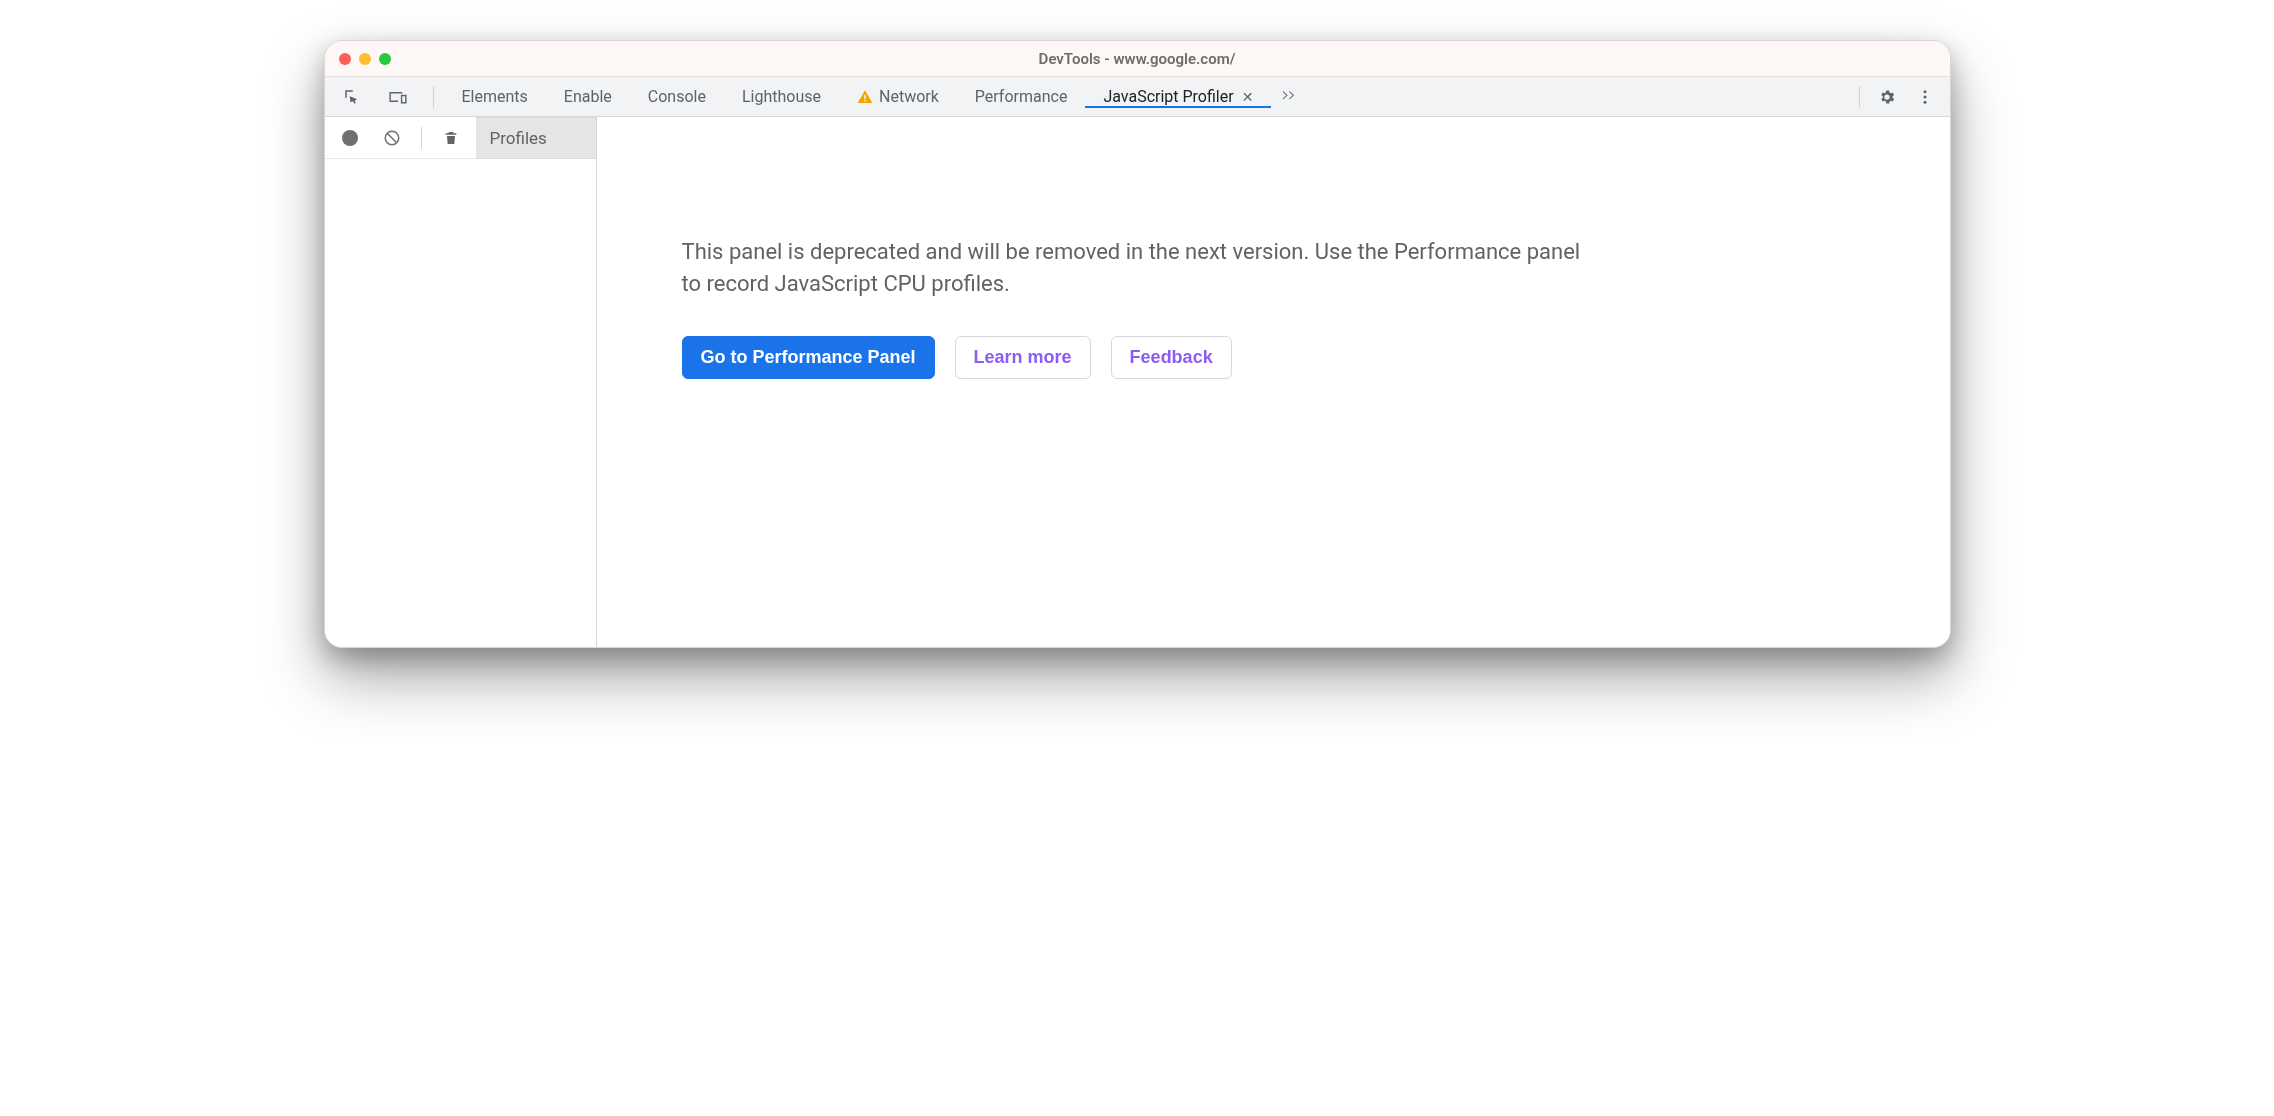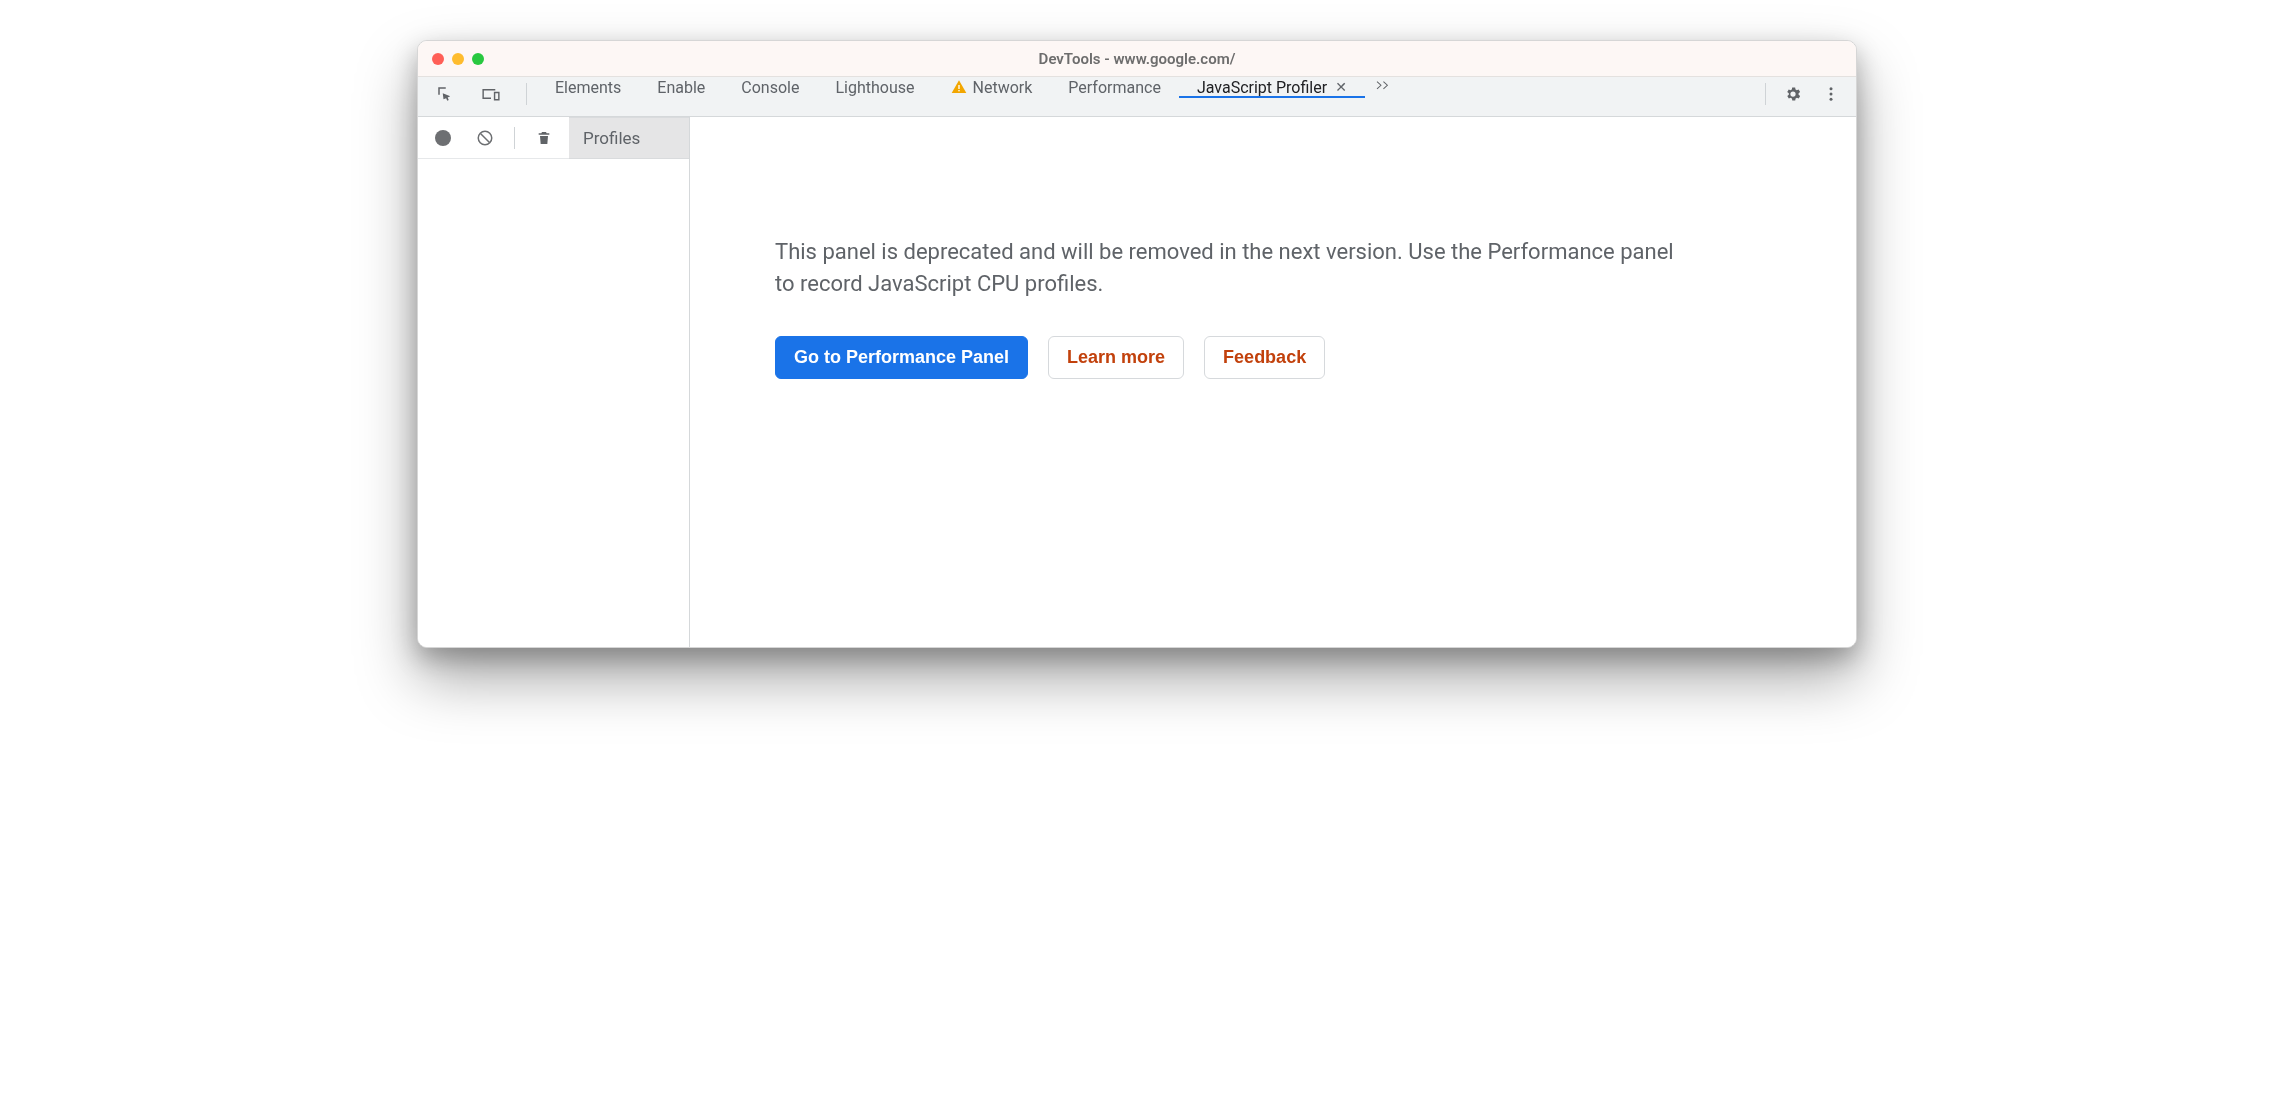--- a/index.html
+++ b/index.html
@@ -9,22 +9,22 @@
     background: #fff;
   }
   body {
     display: flex;
     align-items: flex-start;
     justify-content: center;
     padding: 40px 50px;
     background: #ffffff;
   }
   .window {
-    width: 1440px;
-    border-radius: 10px;
+    width: 1627px;
+    border-radius: 18px;
     background: #fff;
     box-shadow: 0 30px 60px rgba(0,0,0,0.35), 0 10px 25px rgba(0,0,0,0.25);
     overflow: hidden;
     border: 1px solid #d6d6d6;
   }
   
   .titlebar {
     height: 36px;
     background: #fdf7f5;
     display: flex;
@@ -53,21 +53,21 @@
     font-weight: 600;
     pointer-events: none;
   }
 
   
   .tabbar {
     height: 40px;
     background: #f1f3f4;
     border-bottom: 1px solid #d5d8da;
     display: flex;
-    align-items: flex-start;
+    align-items: center;
   }
   .tabbar-left {
     display: flex;
     align-items: center;
     padding: 0 4px 0 10px;
     gap: 12px;
   }
   .divider {
     width: 1px;
     height: 22px;
@@ -183,21 +183,21 @@
     margin-top: 36px;
     display: flex;
     gap: 20px;
   }
   .btn {
     font-size: 18px;
     padding: 10px 18px;
     border-radius: 6px;
     border: 1px solid #d6d9dc;
     background: #fff;
-    color: #c2410c;
+    color: #8b5cf6;
     font-weight: 600;
     cursor: pointer;
   }
   .btn.primary {
     background: #1a73e8;
     border-color: #1a73e8;
     color: #fff;
   }
 </style>
 </head>

